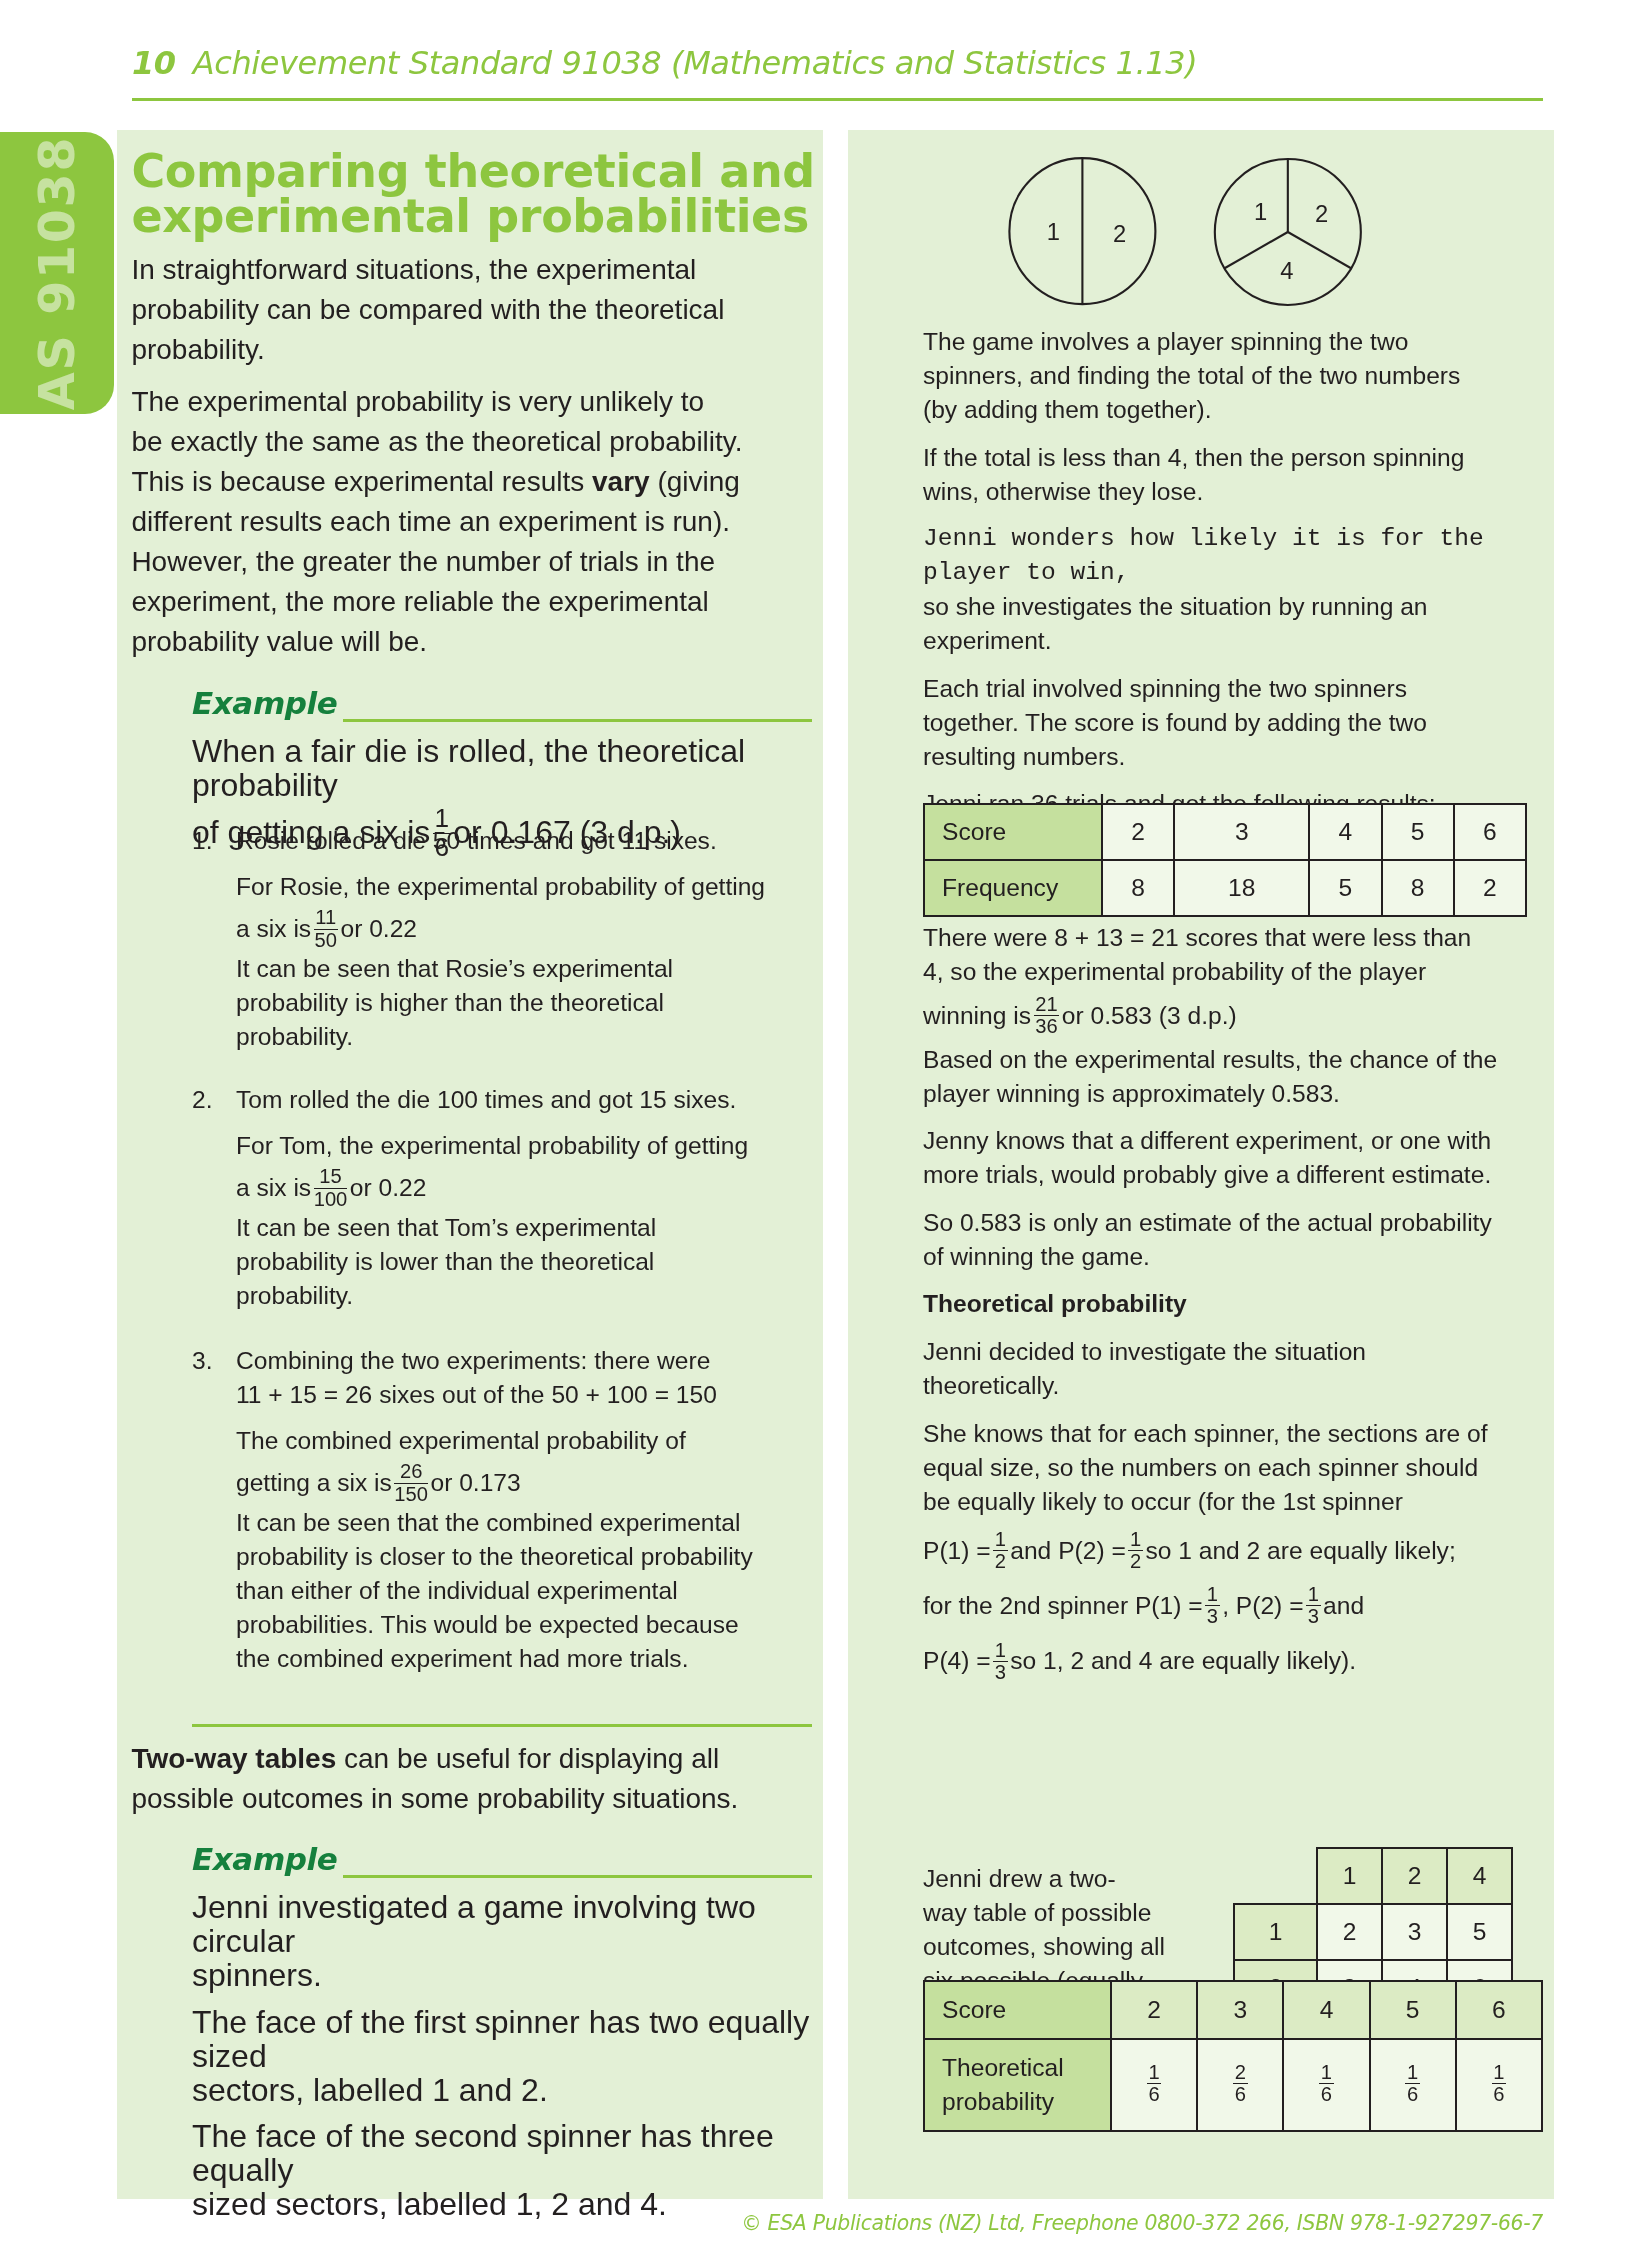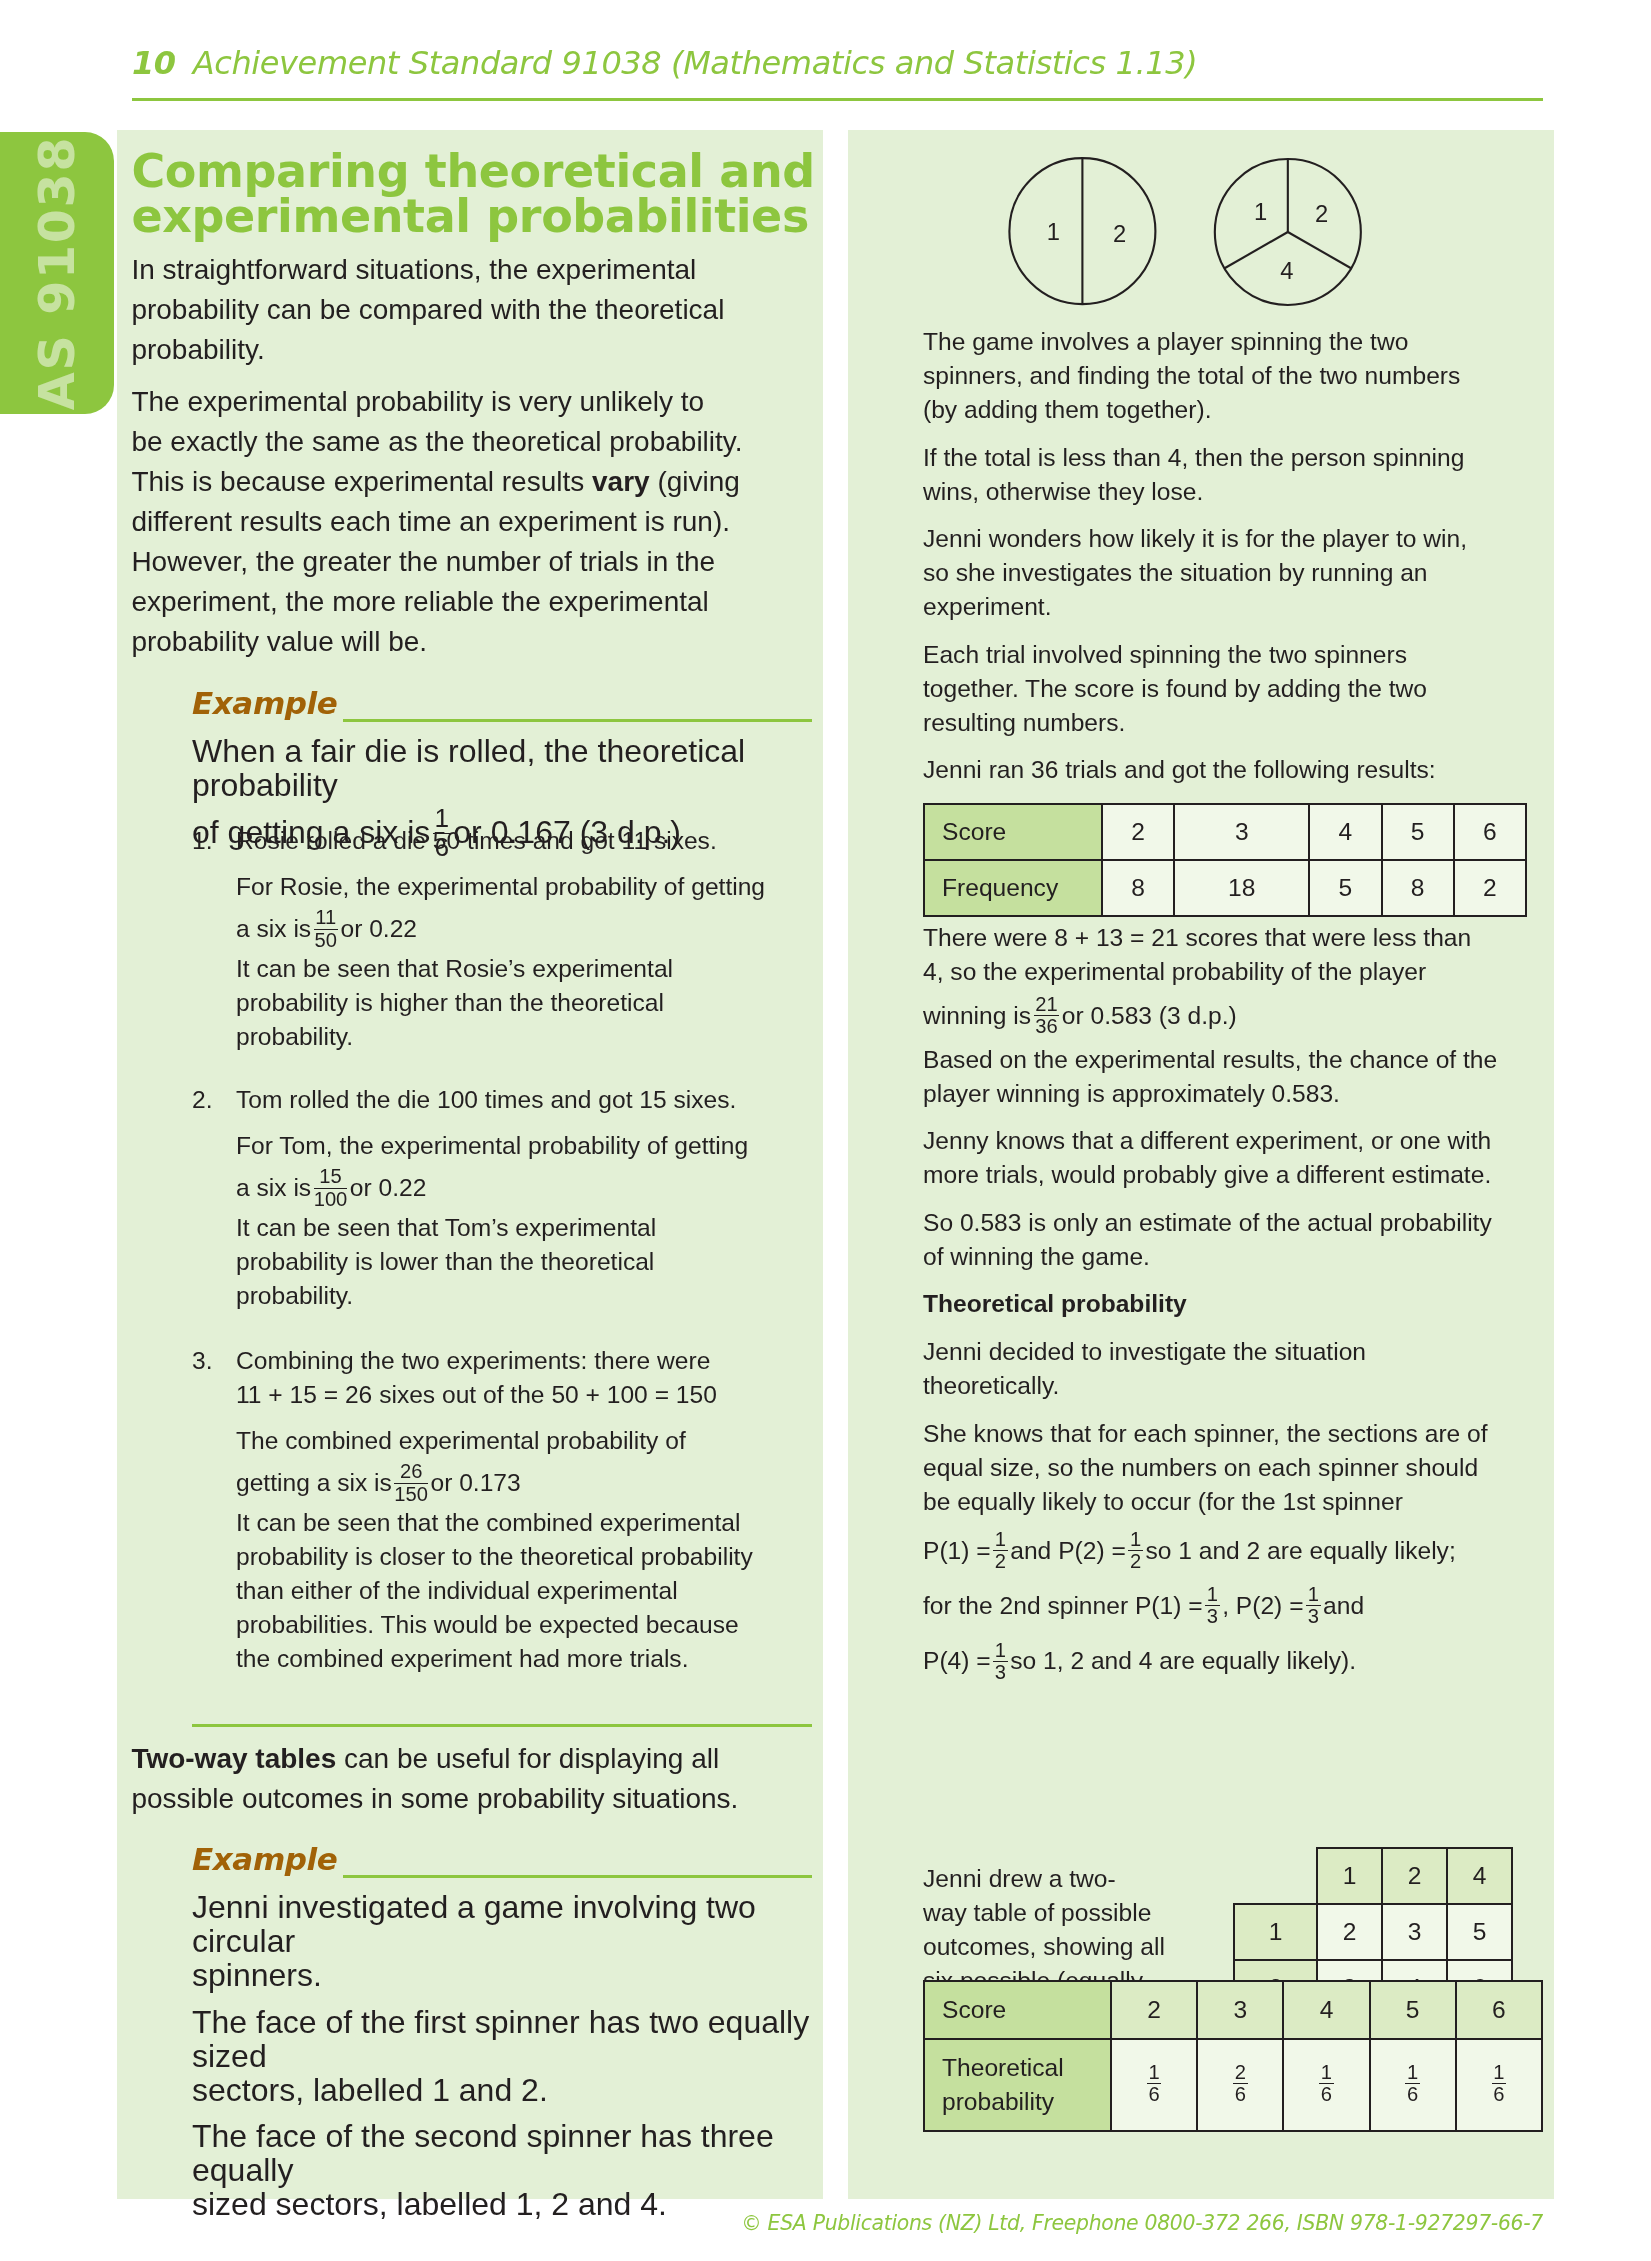--- a/index.html
+++ b/index.html
@@ -18,21 +18,21 @@
 
   .panel { position: absolute; top: 130px; height: 2069px; background: #e3f0d6; }
   .panel.left { left: 117px; width: 706px; }
   .panel.right { left: 848px; width: 706px; }
 
   
   .l { position: absolute; left: 14.4px; width: 679px; font-size: 28px; line-height: 40px; }
   .title { position: absolute; left: 14.4px; top: 18.7px; font-family: "DejaVu Sans", sans-serif; font-weight: bold;
     font-size: 46px; line-height: 45px; color: #8dc63f; letter-spacing: -0.4px; }
   .ex-head { position: absolute; left: 75px; width: 620px; height: 42px; }
-  .ex-head .t { font-family: "DejaVu Sans", sans-serif; font-style: italic; font-weight: bold; font-size: 31px; color: #a16207; letter-spacing: -0.4px; }
+  .ex-head .t { font-family: "DejaVu Sans", sans-serif; font-style: italic; font-weight: bold; font-size: 31px; color: #15803d; letter-spacing: -0.4px; }
   .ex-head .r { position: absolute; left: 151px; right: 0; bottom: 5.1px; height: 3.4px; background: #8dc63f; }
   .ex { position: absolute; left: 75px; width: 620px; font-size: 32px; line-height: 34px; }
   .ex-ind { position: absolute; left: 119px; width: 577px; font-size: 24.6px; line-height: 34px; }
   .num { position: absolute; left: 75px; font-size: 24.6px; line-height: 34px; }
   .end-rule { position: absolute; left: 75px; width: 620px; height: 3.4px; background: #8dc63f; }
 
   
   .r-t { position: absolute; left: 75px; width: 620px; font-size: 24.6px; line-height: 34px; }
 
   
@@ -168,21 +168,21 @@
       <text x="323" y="155" font-size="28" fill="#231f20" font-family="Liberation Sans, sans-serif">4</text>
     </g>
   </svg>
 
   <div class="r-t" style="top:195px;">
     <div>The game involves a player spinning the two</div>
     <div>spinners, and finding the total of the two numbers</div>
     <div>(by adding them together).</div>
     <div style="margin-top:13.6px;">If the total is less than 4, then the person spinning</div>
     <div>wins, otherwise they lose.</div>
-    <div style="margin-top:13.6px;">Jenni wonders how likely it is for the player to win,</div>
+    <div style="margin-top:13.6px;font-family:Liberation Mono, monospace;">Jenni wonders how likely it is for the player to win,</div>
     <div>so she investigates the situation by running an</div>
     <div>experiment.</div>
     <div style="margin-top:13.6px;">Each trial involved spinning the two spinners</div>
     <div>together. The score is found by adding the two</div>
     <div>resulting numbers.</div>
     <div style="margin-top:13.6px;">Jenni ran 36 trials and got the following results:</div>
   </div>
 
   <table style="left:75px; top:673px; width:604px;">
     <tbody>

